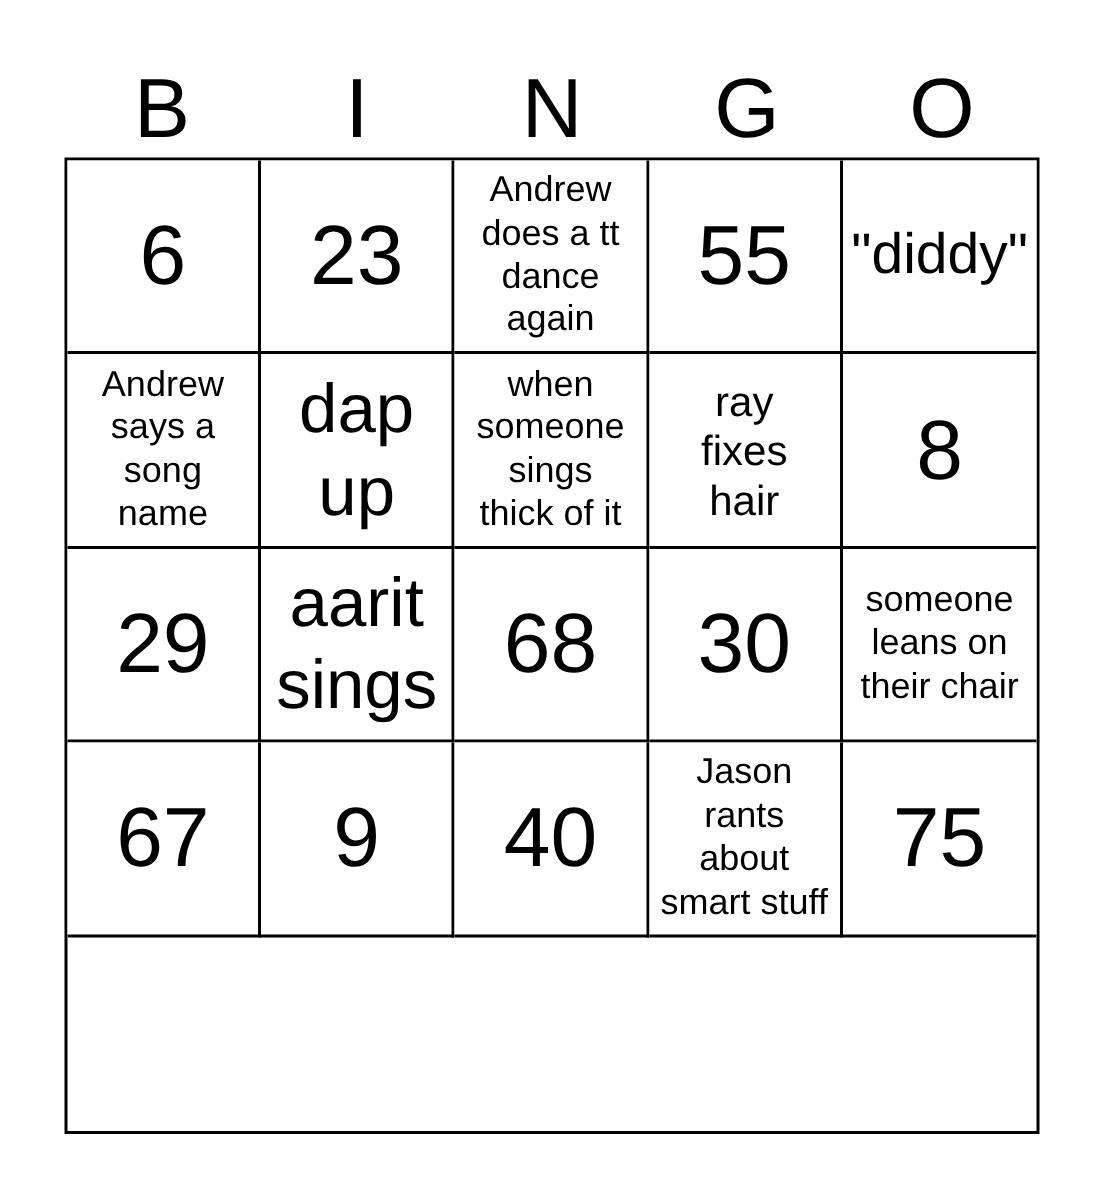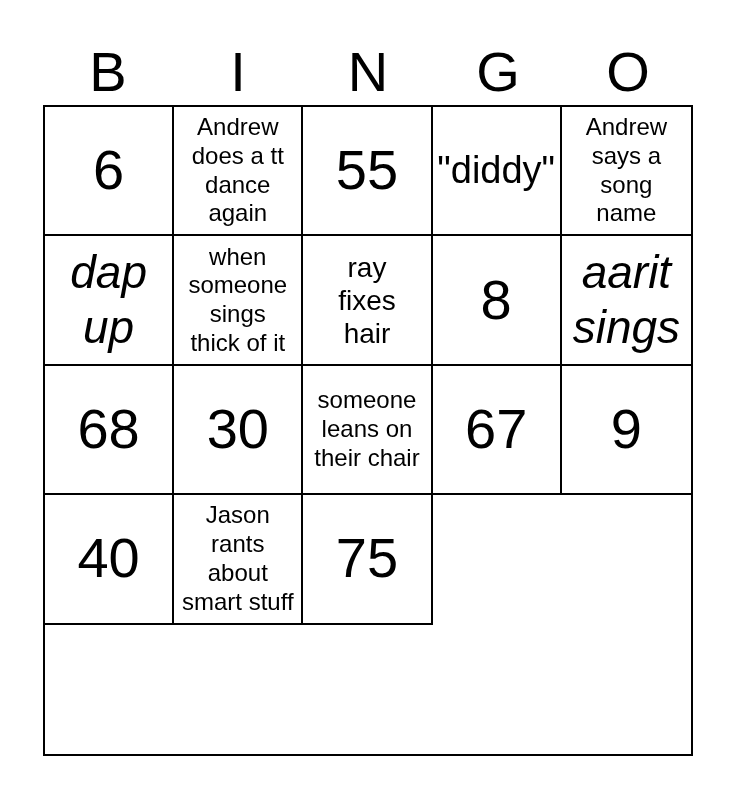--- a/index.html
+++ b/index.html
@@ -59,38 +59,41 @@
     background: #ffffff;
   }
   .cell:nth-child(5n) { border-right: none; }
   .cell:nth-child(n+21) { border-bottom: none; }
   .cell .cell-text {
     white-space: pre-line;
     line-height: 1.2;
     display: block;
   }
   .size-num   .cell-text { font-size: 56px; line-height: 1.05; }
-  .size-huge  .cell-text { font-size: 46px; line-height: 1.2; font-style: italic; }
+  .size-huge  .cell-text { font-size: 46px; line-height: 1.2; }
   .size-big   .cell-text { font-size: 38px; line-height: 1.2; }
   .size-med   .cell-text { font-size: 28px; line-height: 1.18; }
   .size-small .cell-text { font-size: 24px; line-height: 1.2; }
 </style>
 </head>
 <body>
 
 <div class="bingo-header" id="bingo-header">
     <span class="letter">B</span>
     <span class="letter">I</span>
     <span class="letter">N</span>
     <span class="letter">G</span>
     <span class="letter">O</span>
   </div>
 <div class="bingo-grid" id="bingo-grid">
     <div class="cell size-num">
       <span class="cell-text">6</span>
+    </div>
+    <div class="cell size-num">
+      <span class="cell-text">23</span>
     </div>
     <div class="cell size-small">
       <span class="cell-text">Andrew
 does a tt
 dance
 again</span>
     </div>
     <div class="cell size-num">
       <span class="cell-text">55</span>
     </div>
@@ -114,20 +117,23 @@
 thick of it</span>
     </div>
     <div class="cell size-med">
       <span class="cell-text">ray
 fixes
 hair</span>
     </div>
     <div class="cell size-num">
       <span class="cell-text">8</span>
     </div>
+    <div class="cell size-num">
+      <span class="cell-text">29</span>
+    </div>
     <div class="cell size-huge">
       <span class="cell-text">aarit
 sings</span>
     </div>
     <div class="cell size-num">
       <span class="cell-text">68</span>
     </div>
     <div class="cell size-num">
       <span class="cell-text">30</span>
     </div>

